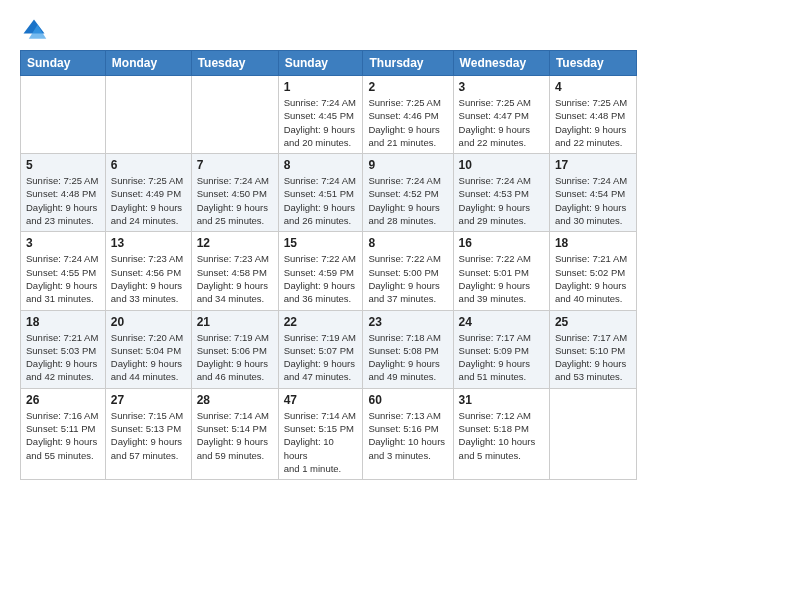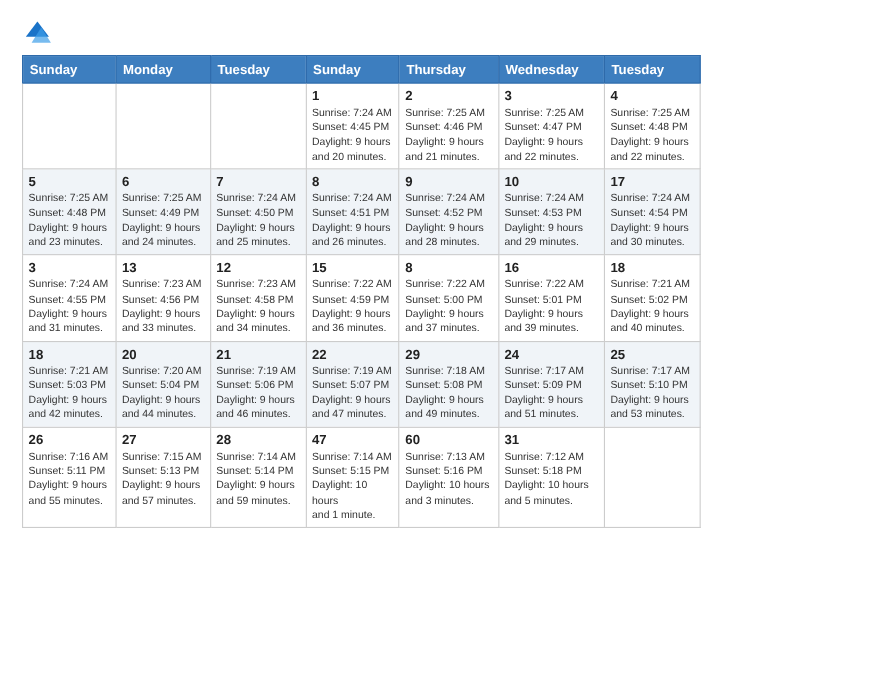--- a/index.html
+++ b/index.html
@@ -228,21 +228,21 @@
           </td>
           <td>
             <div class="day-number">21</div>
             <div class="day-info">Sunrise: 7:19 AM<br>Sunset: 5:06 PM<br>Daylight: 9 hours<br>and 46 minutes.</div>
           </td>
           <td>
             <div class="day-number">22</div>
             <div class="day-info">Sunrise: 7:19 AM<br>Sunset: 5:07 PM<br>Daylight: 9 hours<br>and 47 minutes.</div>
           </td>
           <td>
-            <div class="day-number">29</div>
+            <div class="day-number">23</div>
             <div class="day-info">Sunrise: 7:18 AM<br>Sunset: 5:08 PM<br>Daylight: 9 hours<br>and 49 minutes.</div>
           </td>
           <td>
             <div class="day-number">24</div>
             <div class="day-info">Sunrise: 7:17 AM<br>Sunset: 5:09 PM<br>Daylight: 9 hours<br>and 51 minutes.</div>
           </td>
           <td>
             <div class="day-number">25</div>
             <div class="day-info">Sunrise: 7:17 AM<br>Sunset: 5:10 PM<br>Daylight: 9 hours<br>and 53 minutes.</div>
           </td>

